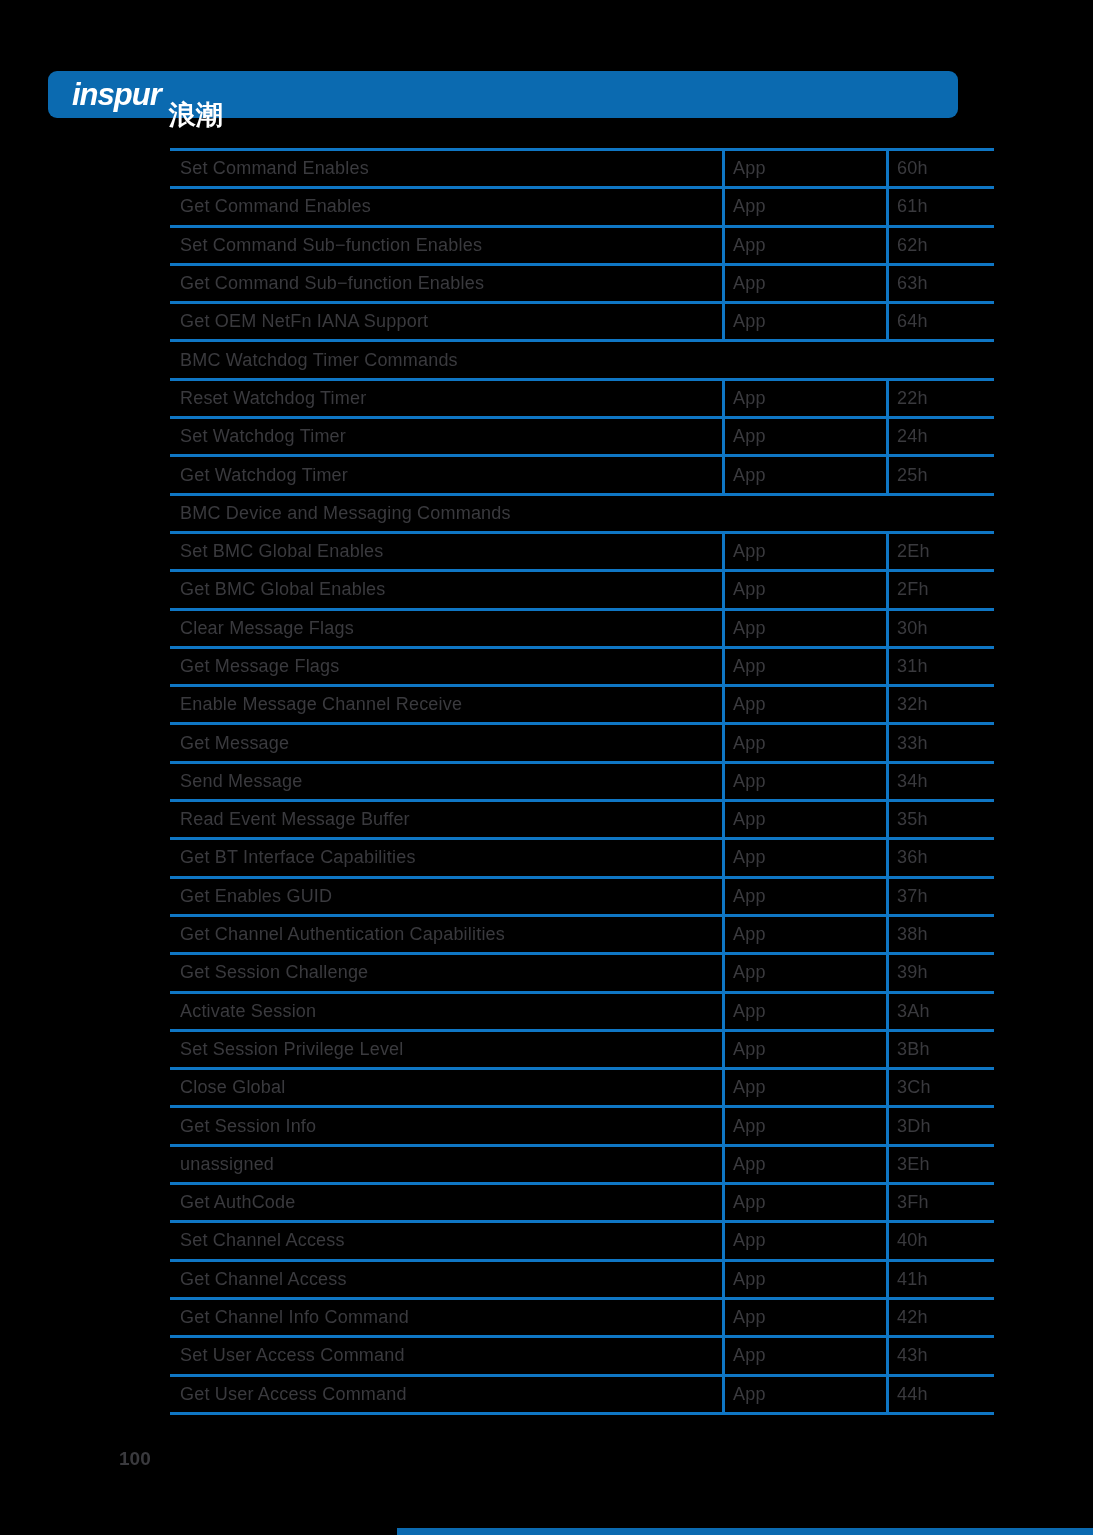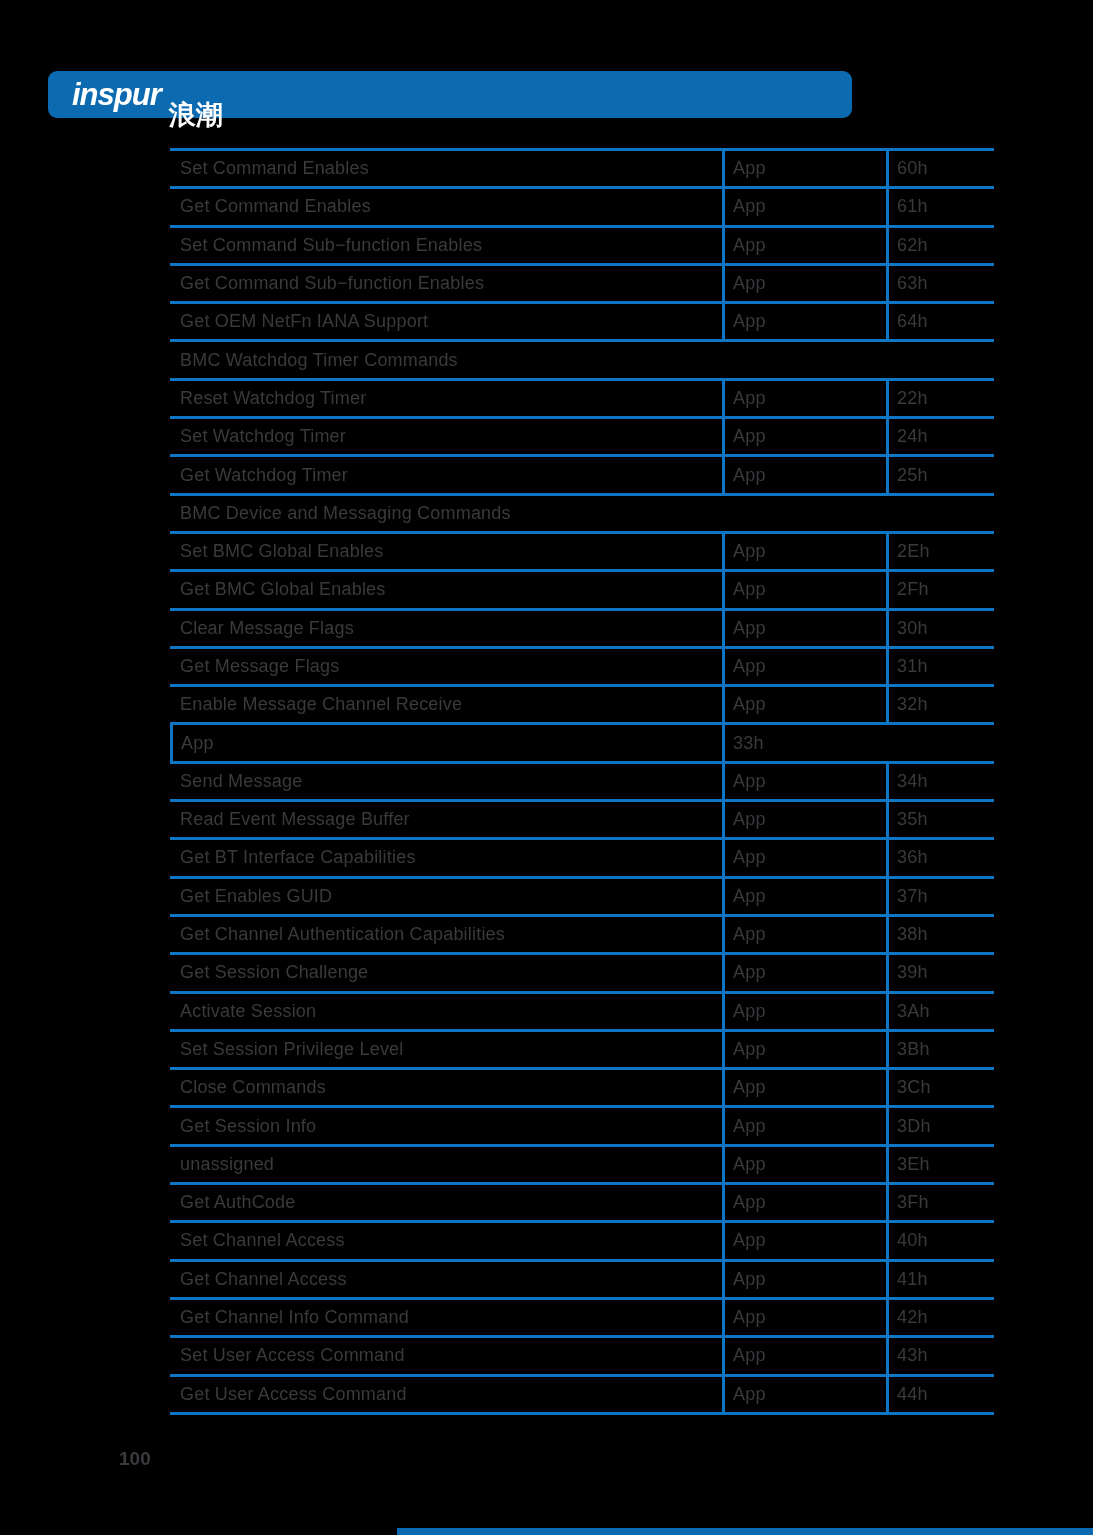--- a/index.html
+++ b/index.html
@@ -12,21 +12,21 @@
   body{
     width:1093px;height:1535px;
     background:var(--bg);
     position:relative;
     font-family:"Liberation Sans", sans-serif;
     overflow:hidden;
   }
   .header-bar{
     position:absolute;
     left:48px;top:71px;
-    width:804px;height:47px;
+    width:910px;height:47px;
     background:var(--bar);
     border-radius:9px;
     display:flex;
     align-items:center;
   }
   .logo{
     margin-left:24px;
     display:flex;
     align-items:center;
     color:#ffffff;
@@ -170,20 +170,21 @@
       <div class="cell name">Get Message Flags</div>
       <div class="cell netfn">App</div>
       <div class="cell code">31h</div>
     </div>
     <div class="row data">
       <div class="cell name">Enable Message Channel Receive</div>
       <div class="cell netfn">App</div>
       <div class="cell code">32h</div>
     </div>
     <div class="row data">
+      <div class="cell name">Get Message</div>
       <div class="cell netfn">App</div>
       <div class="cell code">33h</div>
     </div>
     <div class="row data">
       <div class="cell name">Send Message</div>
       <div class="cell netfn">App</div>
       <div class="cell code">34h</div>
     </div>
     <div class="row data">
       <div class="cell name">Read Event Message Buffer</div>
@@ -214,21 +215,21 @@
       <div class="cell name">Activate Session</div>
       <div class="cell netfn">App</div>
       <div class="cell code">3Ah</div>
     </div>
     <div class="row data">
       <div class="cell name">Set Session Privilege Level</div>
       <div class="cell netfn">App</div>
       <div class="cell code">3Bh</div>
     </div>
     <div class="row data">
-      <div class="cell name">Close Commands</div>
+      <div class="cell name">Close Global</div>
       <div class="cell netfn">App</div>
       <div class="cell code">3Ch</div>
     </div>
     <div class="row data">
       <div class="cell name">Get Session Info</div>
       <div class="cell netfn">App</div>
       <div class="cell code">3Dh</div>
     </div>
     <div class="row data">
       <div class="cell name">unassigned</div>

